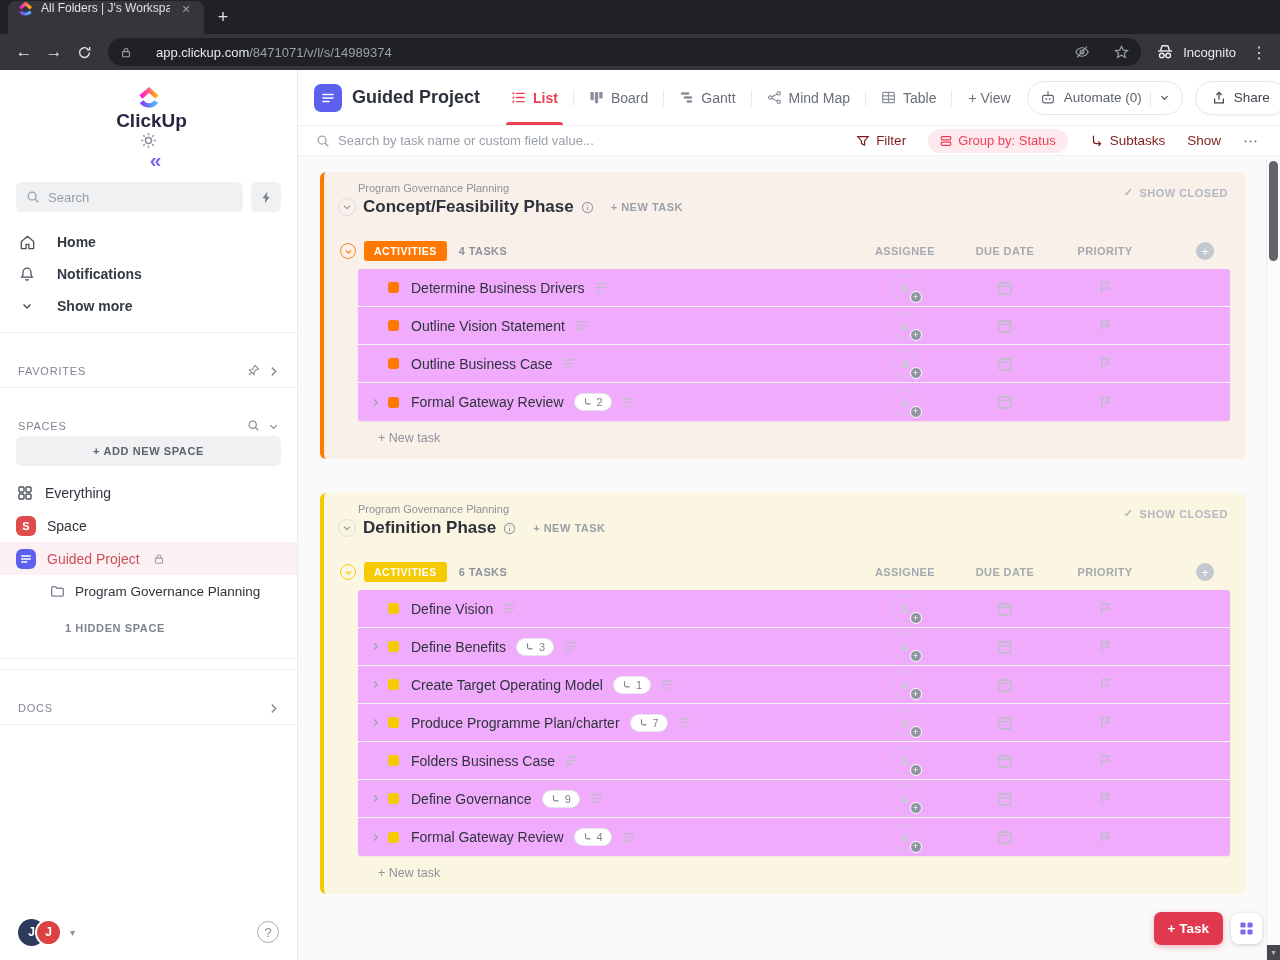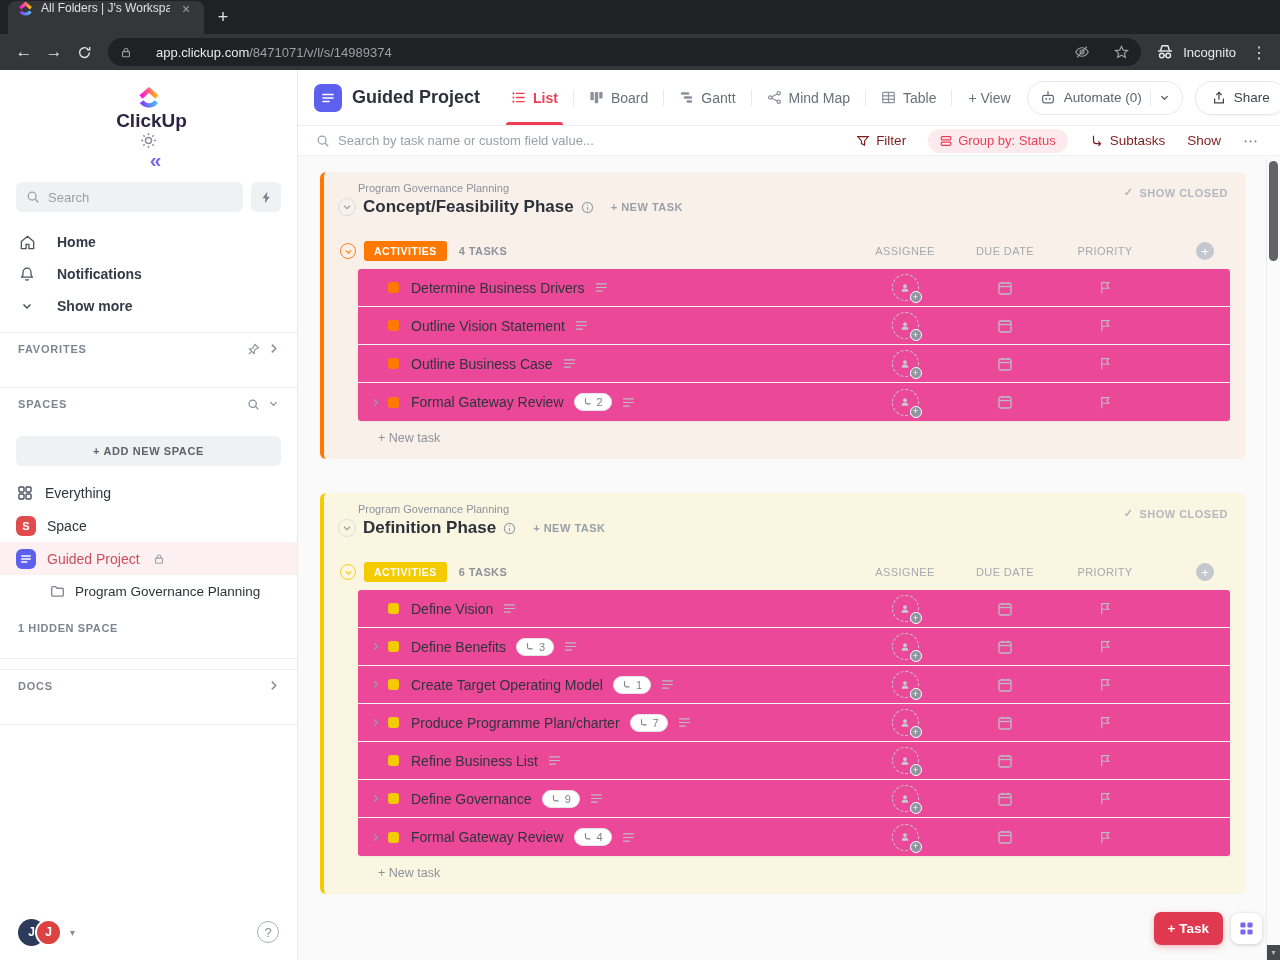--- a/index.html
+++ b/index.html
@@ -32,32 +32,32 @@
   .sb-gear { color:#8a8f98; }
   .sb-collapse { color:#7b68ee; font-size:21px; font-weight:700; margin-left:14px; line-height:1; cursor:pointer; }
   .sb-search-row { display:flex; gap:8px; padding:0 16px 14px; }
   .sb-search { flex:1; height:30px; background:#f0f1f3; border-radius:6px; display:flex; align-items:center; padding:0 10px; gap:8px; color:#9aa0a8; }
   .sb-search input { border:0; background:transparent; outline:0; font-size:13px; color:#3a3f47; width:100%; }
   .sb-search input::placeholder { color:#9aa0a8; }
   .sb-bolt { width:30px; height:30px; background:#f0f1f3; border-radius:6px; display:flex; align-items:center; justify-content:center; color:#7c828d; }
   .sb-item { display:flex; align-items:center; height:32px; padding:0 18px; gap:21px; font-size:14px; color:#333a45; cursor:pointer;font-weight:bold; }
   .sb-icon { width:18px; color:#4c525c; display:flex; justify-content:center; }
   .divider { height:1px; background:#ecedf1; margin:10px 0; }
-  .sb-section { display:flex; align-items:flex-start; height:34px; padding:0 18px; gap:8px; font-size:11px; font-weight:700; letter-spacing:.8px; color:#7f8590; }
+  .sb-section { display:flex; align-items:flex-end; height:34px; padding:0 18px; gap:8px; font-size:11px; font-weight:400; letter-spacing:.8px; color:#7f8590; }
   .sb-section .spacer { flex:1; }
   .sec-icon { color:#8a8f98; }
   .add-space { margin:4px 16px 10px; height:30px; background:#f0f1f3; border-radius:6px; display:flex; align-items:center; justify-content:center; font-size:11px; font-weight:700; letter-spacing:.6px; color:#5d636d; cursor:pointer; }
   .space-item { height:33px; display:flex; align-items:center; padding:0 16px; gap:11px; font-size:14px; color:#2f343c; cursor:pointer; }
   .space-item.selected { background:#fcf0f2; color:#c8505c; }
   .avatar-s { width:20px; height:20px; border-radius:6px; background:#e04c4c; color:#fff; font-size:11px; font-weight:700; display:flex; align-items:center; justify-content:center; flex:none; }
   .avatar-gp { width:20px; height:20px; border-radius:6px; background:#5d5fef; display:flex; align-items:center; justify-content:center; flex:none; }
   .lock { color:#9aa0a8; margin-left:2px; }
   .folder-item { padding-left:50px; font-size:13.5px; gap:10px; }
   .folder-icon { color:#7f8590; }
-  .hidden-space { padding:14px 18px 2px; font-size:11px; font-weight:700; letter-spacing:.6px; color:#7f8590; cursor:pointer; }
+  .hidden-space { padding:14px 18px 2px; font-size:11px; font-weight:700; letter-spacing:.6px; color:#7f8590; cursor:pointer;margin-left:47px; }
   .sb-bottom { position:absolute; bottom:0; left:0; right:0; height:56px; display:flex; align-items:center; padding:0 18px; }
   .av { width:27px; height:27px; border-radius:50%; color:#fff; font-size:12px; font-weight:700; display:flex; align-items:center; justify-content:center; }
   .av1 { background:#2c3a5c; }
   .av2 { background:#dd4242; margin-left:-10px; border:2px solid #fff; }
   .caret { color:#8a8f98; margin-left:8px; font-size:10px; }
   .help { margin-left:auto; width:22px; height:22px; border:1.5px solid #aab0b9; border-radius:50%; color:#8a8f98; font-size:13px; display:flex; align-items:center; justify-content:center; cursor:pointer; }
 
   
   .main { flex:1; display:flex; flex-direction:column; min-width:0; background:#fff; }
   .main-head { height:56px; flex:none; display:flex; align-items:center; padding:0 18px 0 16px; border-bottom:1px solid #eceef2; }
@@ -93,25 +93,25 @@
   .g-toggle { width:18px; height:18px; border-radius:50%; border:1px solid #dadde3; color:#9aa0a8; display:flex; align-items:center; justify-content:center; cursor:pointer; flex:none; }
   .g-title { font-size:17px; font-weight:700; color:#2c313a; }
   .g-info { color:#9aa0a8; }
   .g-newtask { font-size:11px; font-weight:600; letter-spacing:.5px; color:#9aa0a8; margin-left:10px; cursor:pointer; }
   .g-showclosed { position:absolute; top:14px; right:18px; font-size:11px; font-weight:600; letter-spacing:.5px; color:#b3b7bf; display:flex; gap:6px; align-items:center; cursor:pointer; }
   .g-statusrow { display:flex; align-items:center; margin-top:24px; padding-left:2px; }
   .s-toggle { width:16px; height:16px; border-radius:50%; border:1px solid var(--accent); color:var(--accent); display:flex; align-items:center; justify-content:center; margin-right:8px; opacity:.9; flex:none; cursor:pointer; }
   .badge { background:var(--accent); color:#fff; font-size:10.5px; font-weight:700; letter-spacing:.5px; padding:4px 10px; border-radius:3px; cursor:pointer; }
   .t-count { margin-left:12px; font-size:11px; font-weight:600; color:#8d929b; letter-spacing:.4px; }
   .s-spacer { flex:1; }
-  .colh { width:100px; text-align:center; font-size:11px; font-weight:400; color:#a5a9b0; letter-spacing:.4px; }
+  .colh { width:100px; text-align:center; font-size:11px; font-weight:700; color:#a5a9b0; letter-spacing:.4px; }
   .col-gap { width:25px; }
   .col-plus { width:50px; display:flex; justify-content:center; }
   .plus-circle { width:18px; height:18px; border-radius:50%; background:#c3c8cf; color:#fff; font-size:13px; display:flex; align-items:center; justify-content:center; cursor:pointer; }
-  .tasks { background:#ec4899; margin-left:20px; margin-top:8px; border-radius:3px; box-shadow:0 1px 2px rgba(0,0,0,.06); }
+  .tasks { background:#f0abfc; margin-left:20px; margin-top:8px; border-radius:3px; box-shadow:0 1px 2px rgba(0,0,0,.06); }
   .trow { display:flex; align-items:center; height:38px; padding-left:10px; padding-right:75px; border-bottom:1px solid #f2f3f5; cursor:pointer; }
   .trow:last-child { border-bottom:0; }
   .t-arrow { width:14px; color:#9aa0a8; display:flex; justify-content:center; margin-right:2px; flex:none; }
   .t-arrow.empty { visibility:hidden; }
   .t-square { width:11px; height:11px; border-radius:3px; background:var(--accent); margin:0 12px 0 4px; flex:none; }
   .t-name { font-size:14px; color:#2f343c; white-space:nowrap; }
   .t-sub { display:flex; align-items:center; gap:4px; margin-left:10px; border:1px solid #e3e5ea; border-radius:10px; padding:2px 8px; font-size:11px; color:#7c828d; background:#fff; }
   .t-desc { margin-left:10px; color:#b9bdc4; }
   .t-spacer { flex:1; }
   .cell { width:100px; display:flex; justify-content:center; align-items:center; color:#b9bdc4; }
@@ -1001,21 +1001,21 @@
               </span>
           </div>
 
           <div class="trow">
             <span class="t-arrow empty">
                 <svg width="9" height="9" viewBox="0 0 10 10" fill="none" stroke="currentColor" stroke-width="1.4">
                   <path d="M3.5 1.5L7 5 3.5 8.5"></path>
                 </svg>
               </span>
             <span class="t-square"></span>
-            <span class="t-name">Refine Business List</span>
+            <span class="t-name">Folders Business Case</span>
             <span class="t-desc">
                 <svg width="13" height="11" viewBox="0 0 14 12">
                   <g stroke="currentColor" stroke-width="1.2" stroke-linecap="round">
                     <line x1="1.5" y1="2" x2="12.5" y2="2"></line>
                     <line x1="1.5" y1="6" x2="12.5" y2="6"></line>
                     <line x1="1.5" y1="10" x2="8" y2="10"></line>
                   </g>
                 </svg>
               </span>
             <span class="t-spacer"></span>

